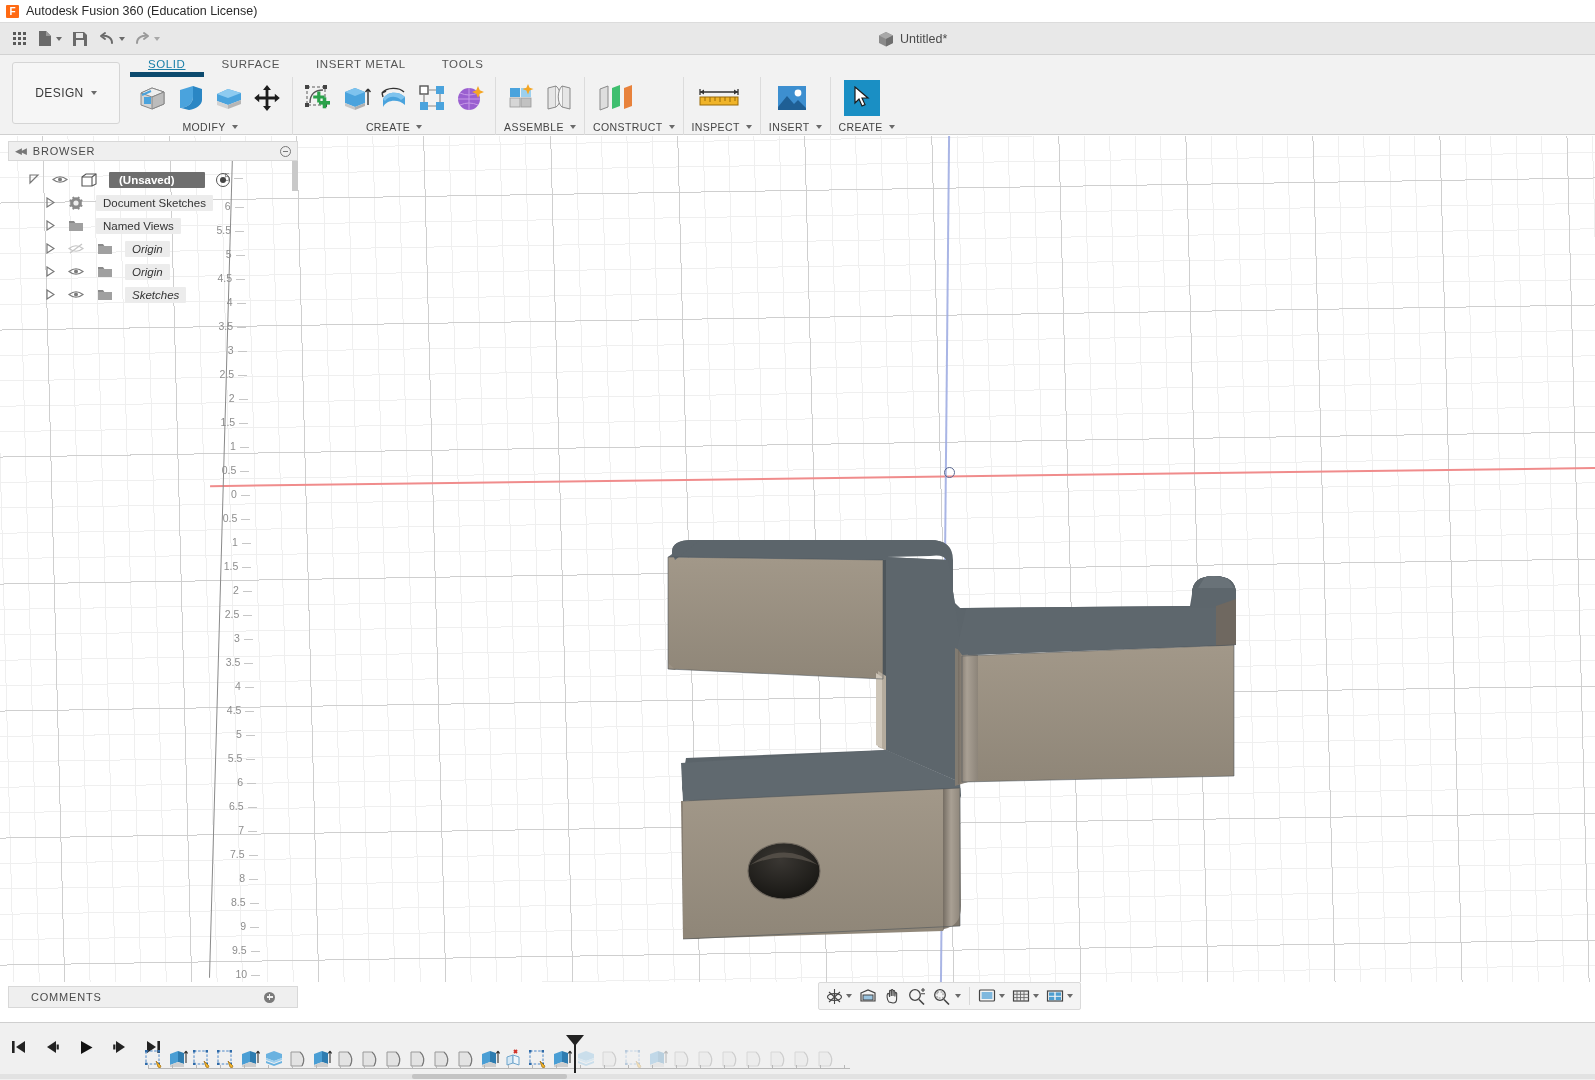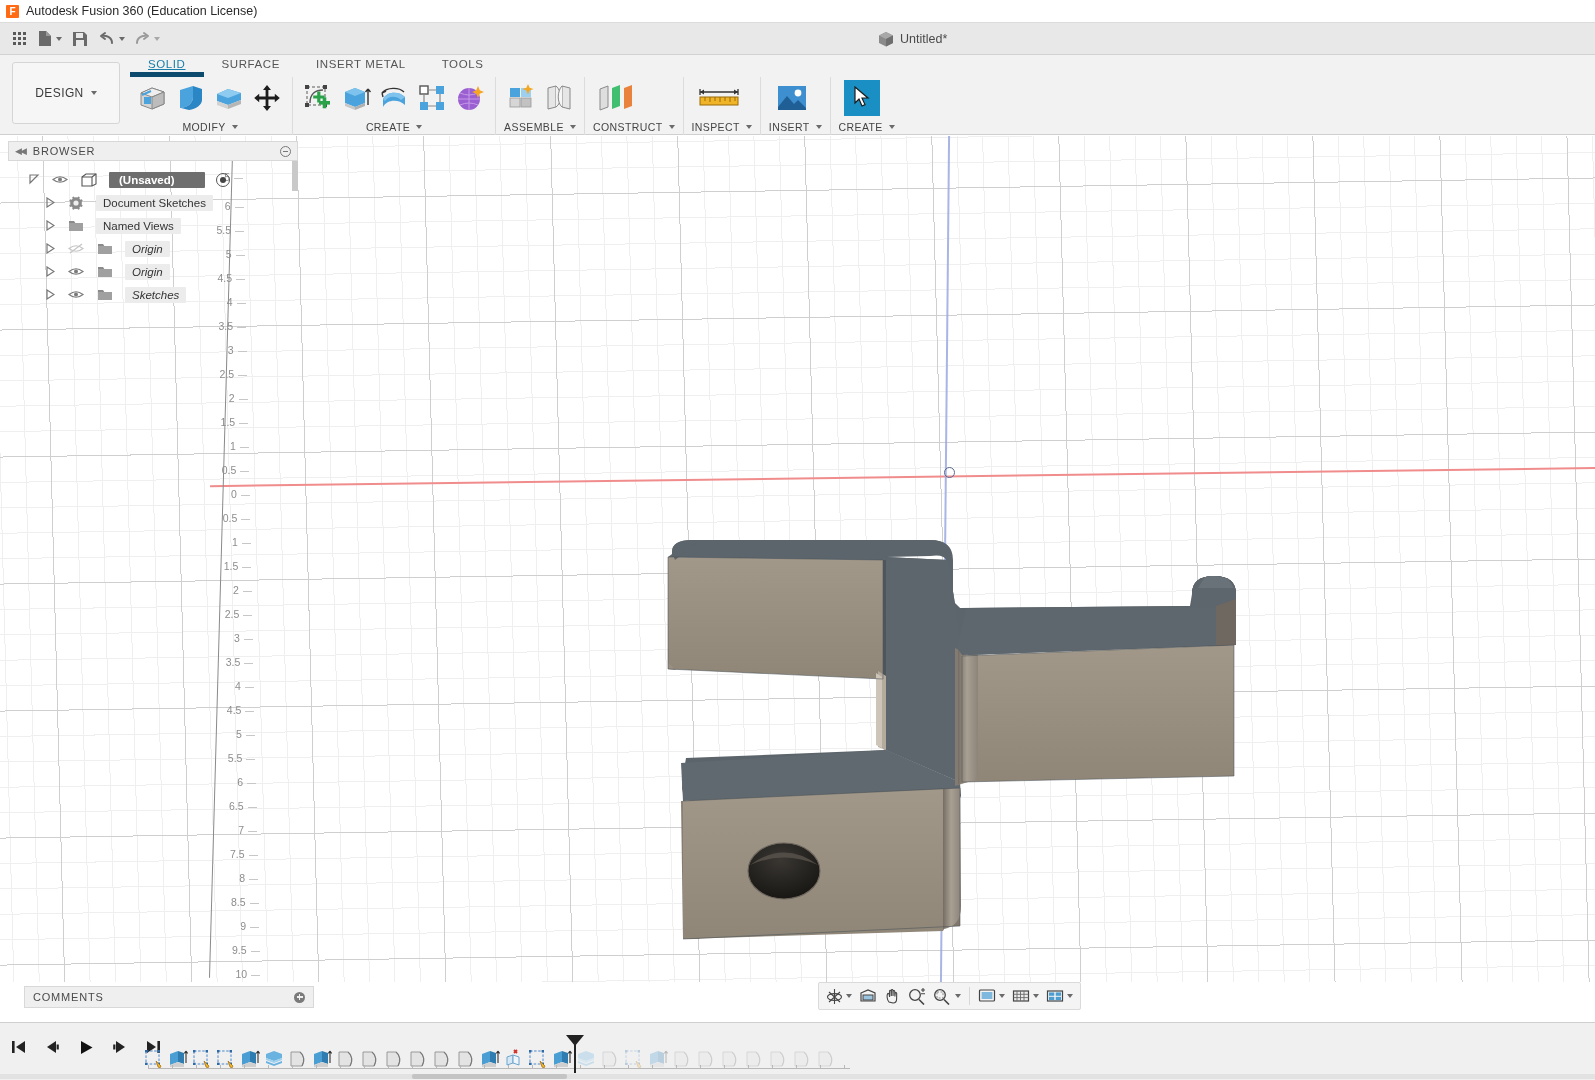--- a/index.html
+++ b/index.html
@@ -153,23 +153,23 @@
     position:absolute; left:818px; top:982px; height:28px;
     background:#f4f4f4; border:1px solid #dadada; border-radius:2px;
     display:flex; align-items:center; padding:0 4px; gap:1px; z-index:7;
   }
   .nav-btn { height:24px; display:flex; align-items:center; justify-content:center;
              padding:0 3px; color:#4a4a4a; }
   .nav-sep { width:1px; height:18px; background:#d8d8d8; margin:0 4px; }
 
   
   .comments {
-    position:absolute; left:24px; top:986px; width:290px; height:22px;
+    position:absolute; left:8px; top:986px; width:290px; height:22px;
     background:#efefef; border:1px solid #d8d8d8;
-    display:flex; align-items:center; padding:0 8px;gap:33px;
+    display:flex; align-items:center; padding:0 22px;gap:33px;
   }
   .comments .c-label { font-size:11px; letter-spacing:.8px; color:#4a4a4a; flex:1;}
   .plus-btn { width:11px;height:11px;border-radius:50%;background:#7a7a7a;position:relative;}
   .plus-btn:before,.plus-btn:after{content:"";position:absolute;background:#efefef;}
   .plus-btn:before{left:2.5px;top:4.8px;width:6px;height:1.4px;}
   .plus-btn:after{left:4.8px;top:2.5px;width:1.4px;height:6px;}
 
   
   .timeline {
     position:absolute; left:0; top:1022px; width:1595px; height:58px;

